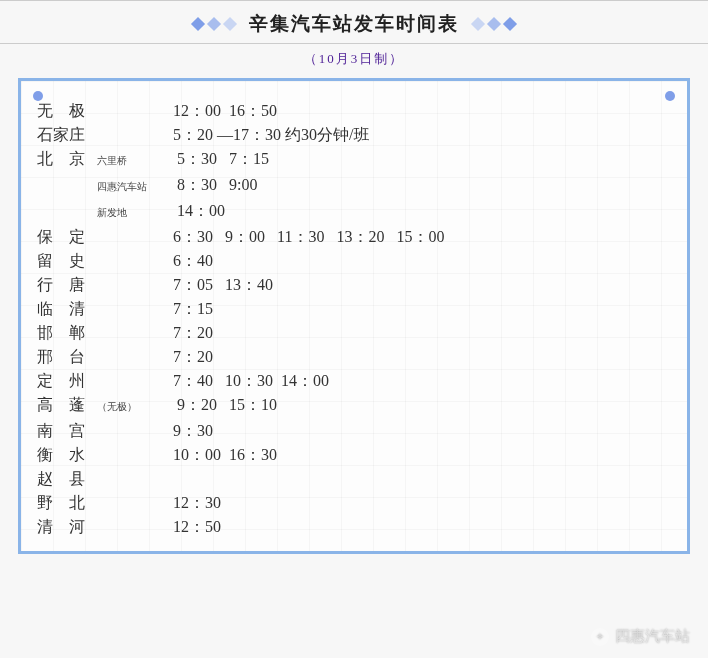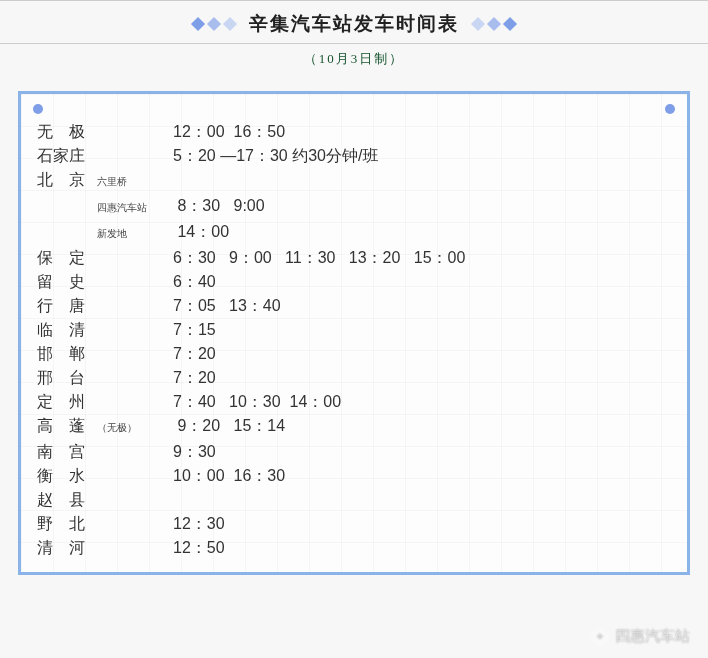--- a/index.html
+++ b/index.html
@@ -38,29 +38,29 @@
   .dr3 { background: #7f9ee8; }
   .title {
     font-size: 19px;
     font-weight: bold;
     letter-spacing: 2px;
     color: #222;
   }
   .subtitle {
     text-align: center;
     font-size: 13px;
-    color: #14532d;
+    color: #4c1d95;
     padding: 6px 0 10px 0;
     letter-spacing: 2px;
     font-family: Liberation Serif, serif;
   }
   .sheet {
-    margin: 13px 18px;
+    margin: 0 18px;
     border: 3px solid #8ab4e8;
-    padding: 8px 12px 12px 12px;
+    padding: 0 12px 12px 12px;
     position: relative;
     background-image:
       linear-gradient(to right, rgba(0,0,0,0.03) 1px, transparent 1px),
       linear-gradient(to bottom, rgba(0,0,0,0.03) 1px, transparent 1px);
     background-size: 32px 32px;
     background-color: #fdfdfd;
   }
   .corner {
     width: 10px; height: 10px; border-radius: 50%;
     background: #7f9ee8; position: absolute;
@@ -82,21 +82,21 @@
     letter-spacing: 0;
   }
   .sub {
     width: 76px;
     font-size: 10px;
     color: #444;
     display: inline-block;
     letter-spacing: 0;
   }
   .times {
-    font-family: Liberation Sans, sans-serif;
+    font-family: Liberation Serif, serif;
     white-space: pre;
     letter-spacing: 0;
   }
   .rows { margin-top: 18px; }
   .watermark {
     position: absolute;
     right: 18px; bottom: 12px;
     color: rgba(255,255,255,0.5);
     font-size: 15px;
     font-family: "Microsoft YaHei", sans-serif;
@@ -140,20 +140,21 @@
         <span class="times">12：00  16：50</span>
       </div>
       <div class="row">
         <span class="dest">石家庄</span>
         <span class="sub"></span>
         <span class="times">5：20 —17：30 约30分钟/班</span>
       </div>
       <div class="row">
         <span class="dest">北　京</span>
         <span class="sub">六里桥</span>
+        <span class="times"> 5：30   7：15</span>
       </div>
       <div class="row">
         <span class="dest"></span>
         <span class="sub">四惠汽车站</span>
         <span class="times"> 8：30   9:00</span>
       </div>
       <div class="row">
         <span class="dest"></span>
         <span class="sub">新发地</span>
         <span class="times"> 14：00</span>
@@ -189,21 +190,21 @@
         <span class="times">7：20</span>
       </div>
       <div class="row">
         <span class="dest">定　州</span>
         <span class="sub"></span>
         <span class="times">7：40   10：30  14：00</span>
       </div>
       <div class="row">
         <span class="dest">高　蓬</span>
         <span class="sub">（无极）</span>
-        <span class="times"> 9：20   15：14</span>
+        <span class="times"> 9：20   15：10</span>
       </div>
       <div class="row">
         <span class="dest">南　宫</span>
         <span class="sub"></span>
         <span class="times">9：30</span>
       </div>
       <div class="row">
         <span class="dest">衡　水</span>
         <span class="sub"></span>
         <span class="times">10：00  16：30</span>

